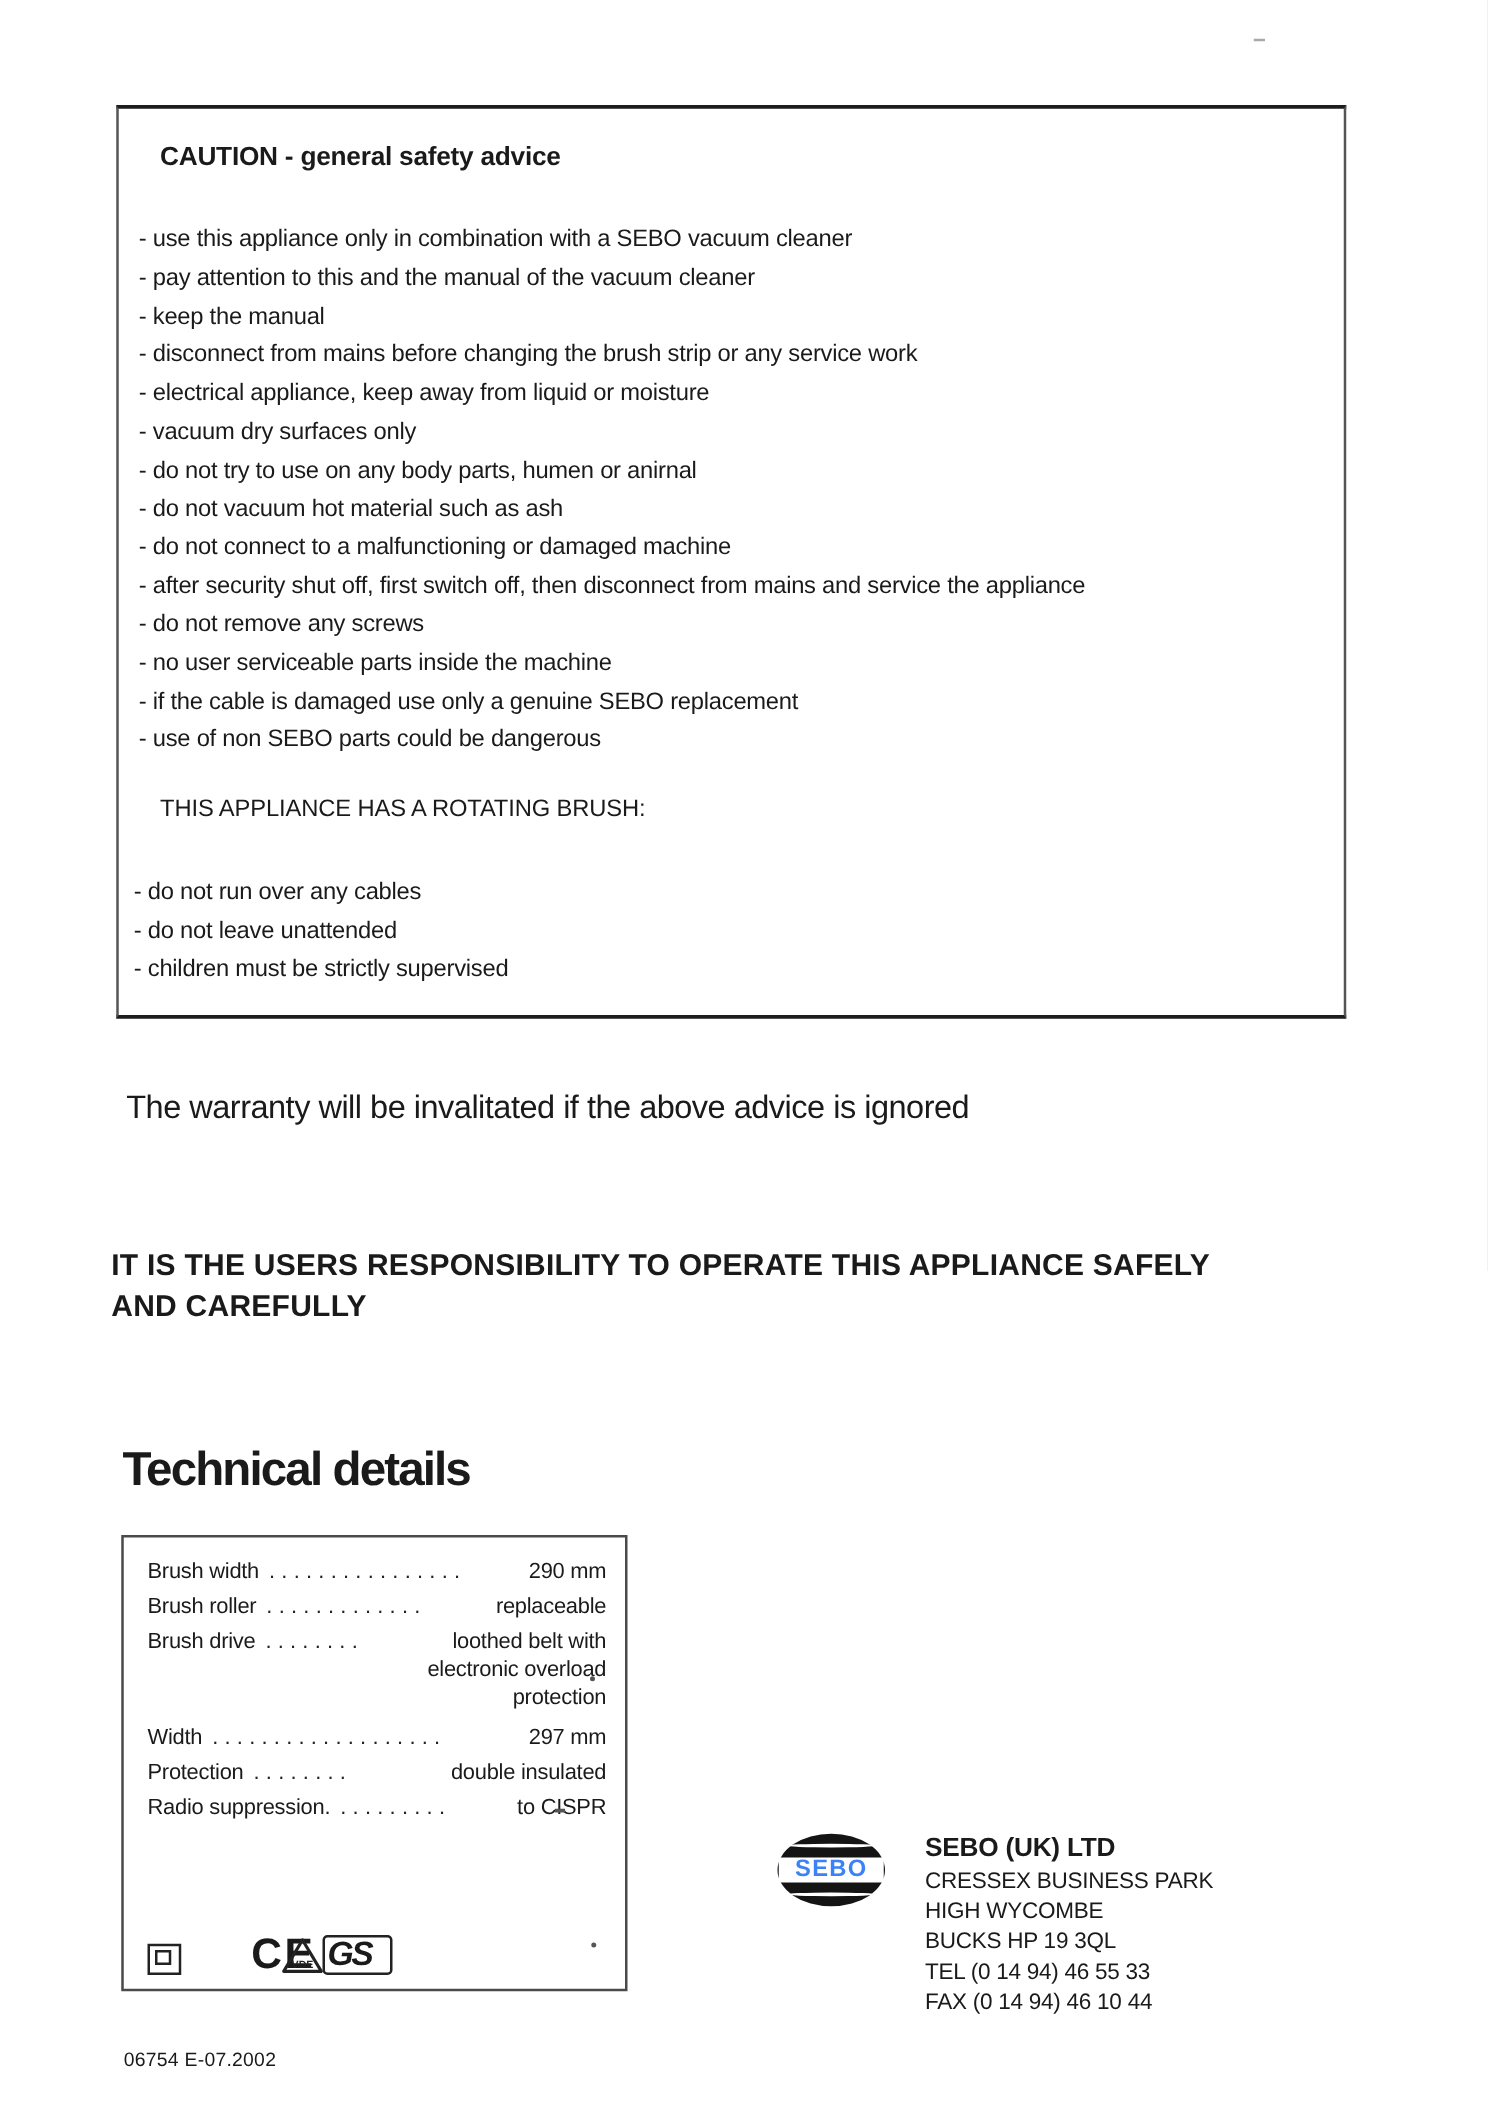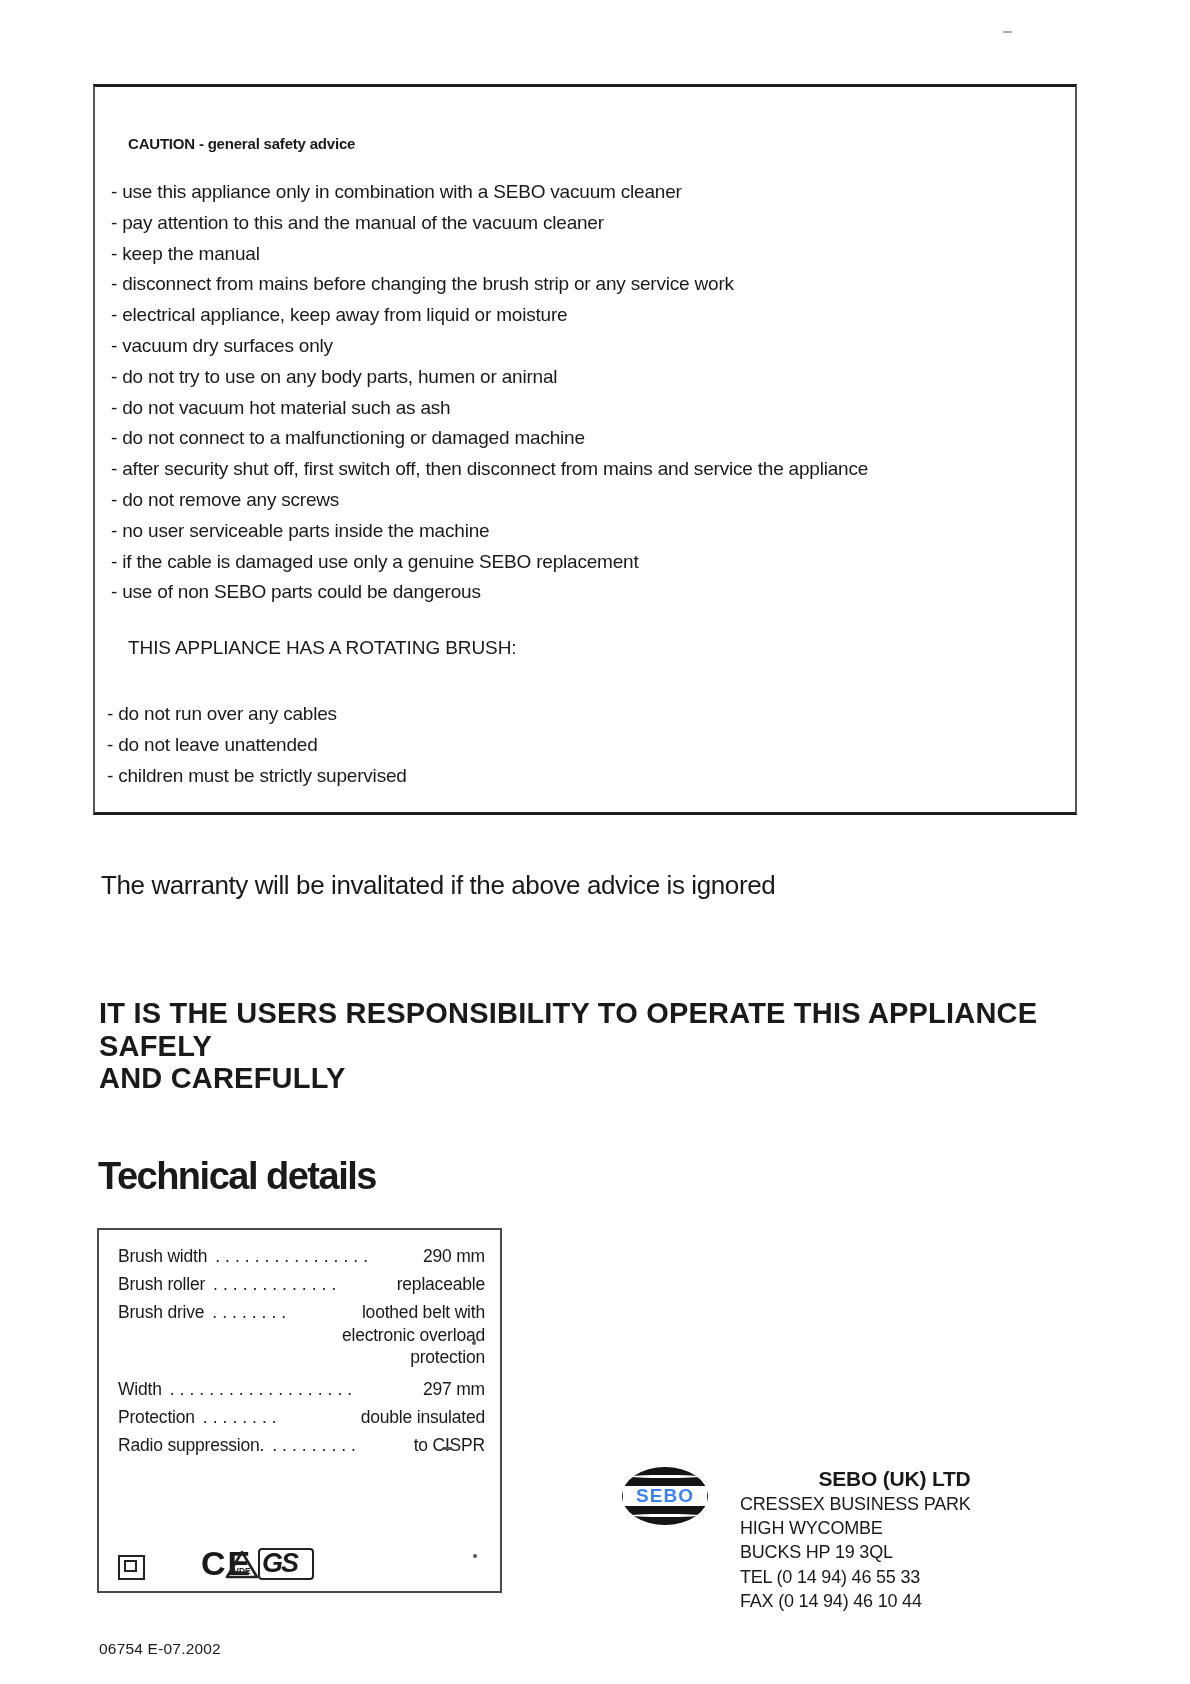--- a/index.html
+++ b/index.html
@@ -10,37 +10,37 @@
   }
   
   .caution-box{
     position:absolute;left:93px;top:84px;width:984px;height:731px;
     border-top:3px solid #1d1d1d;border-bottom:3px solid #1d1d1d;
     border-left:2px solid #555;border-right:2px solid #555;
     box-sizing:border-box;
   }
   .c-title{
     position:absolute;left:33px;top:27px;
-    font-size:15px;font-weight:bold;letter-spacing:-0.2px;margin-top:21px;
+    font-size:21px;font-weight:bold;letter-spacing:-0.2px;
   }
   .c-items{position:absolute;left:16px;top:90px;width:940px;}
   .c-item{line-height:30.8px;font-size:19px;letter-spacing:-0.2px;white-space:nowrap;}
   .c-sub{
     position:absolute;left:33px;top:550px;
     font-size:19px;font-weight:normal;letter-spacing:-0.1px;
   }
   .c-items2{position:absolute;left:12px;top:612px;width:900px;}
   
   .warranty{
     position:absolute;left:101px;top:870px;
     font-size:26px;font-weight:normal;letter-spacing:-0.4px;line-height:30px;
   }
   .responsibility{
-    position:absolute;left:99px;top:997px;width:1020px;
-    font-size:29px;font-weight:bold;letter-spacing:0.2px;line-height:32.5px;
+    position:absolute;left:89px;top:997px;width:1020px;
+    font-size:24px;font-weight:bold;letter-spacing:0.2px;line-height:32.5px;
     white-space:pre-line;
   }
   
   .tech-heading{
     position:absolute;left:98px;top:1155px;
     font-size:38px;font-weight:bold;letter-spacing:-1.5px;
   }
   .tech-box{
     position:absolute;left:97px;top:1228px;width:405px;height:365px;
     border:2px solid #4a4a4a;box-sizing:border-box;
@@ -74,21 +74,21 @@
   .logo-globe{position:absolute;left:0;top:0;right:0;bottom:0;background:#141414;border-radius:50%;}
   .logo-line{position:absolute;left:8%;width:84%;height:3px;background:#fff;border-radius:50%;}
   .logo-line.l1{top:8px;}
   .logo-line.l2{bottom:8px;}
   .logo-band{
     position:absolute;left:1px;right:1px;top:19px;height:20px;background:#fff;
     display:flex;align-items:center;justify-content:center;
   }
   .logo-band span{font-size:19px;font-weight:800;letter-spacing:1px;color:#3b82f6;}
   .company{position:absolute;left:740px;top:1466px;}
-  .company-name{font-size:21px;font-weight:bold;line-height:26px;letter-spacing:-0.2px;text-align:right;}
+  .company-name{font-size:21px;font-weight:bold;line-height:26px;letter-spacing:-0.2px;}
   .company-line{font-size:18px;line-height:24.2px;letter-spacing:-0.2px;}
   
   .footer{position:absolute;left:99px;top:1640px;font-size:15.5px;letter-spacing:0.2px;}
   
   .speck{position:absolute;background:#555;}
   .spk1{left:1003px;top:31px;width:9px;height:2px;background:#aaa;}
   .spk2{left:472px;top:1341px;width:4px;height:4px;border-radius:50%;}
   .spk3{left:444px;top:1447px;width:8px;height:3px;}
   .spk4{left:473px;top:1554px;width:4px;height:4px;border-radius:50%;}
 </style>

